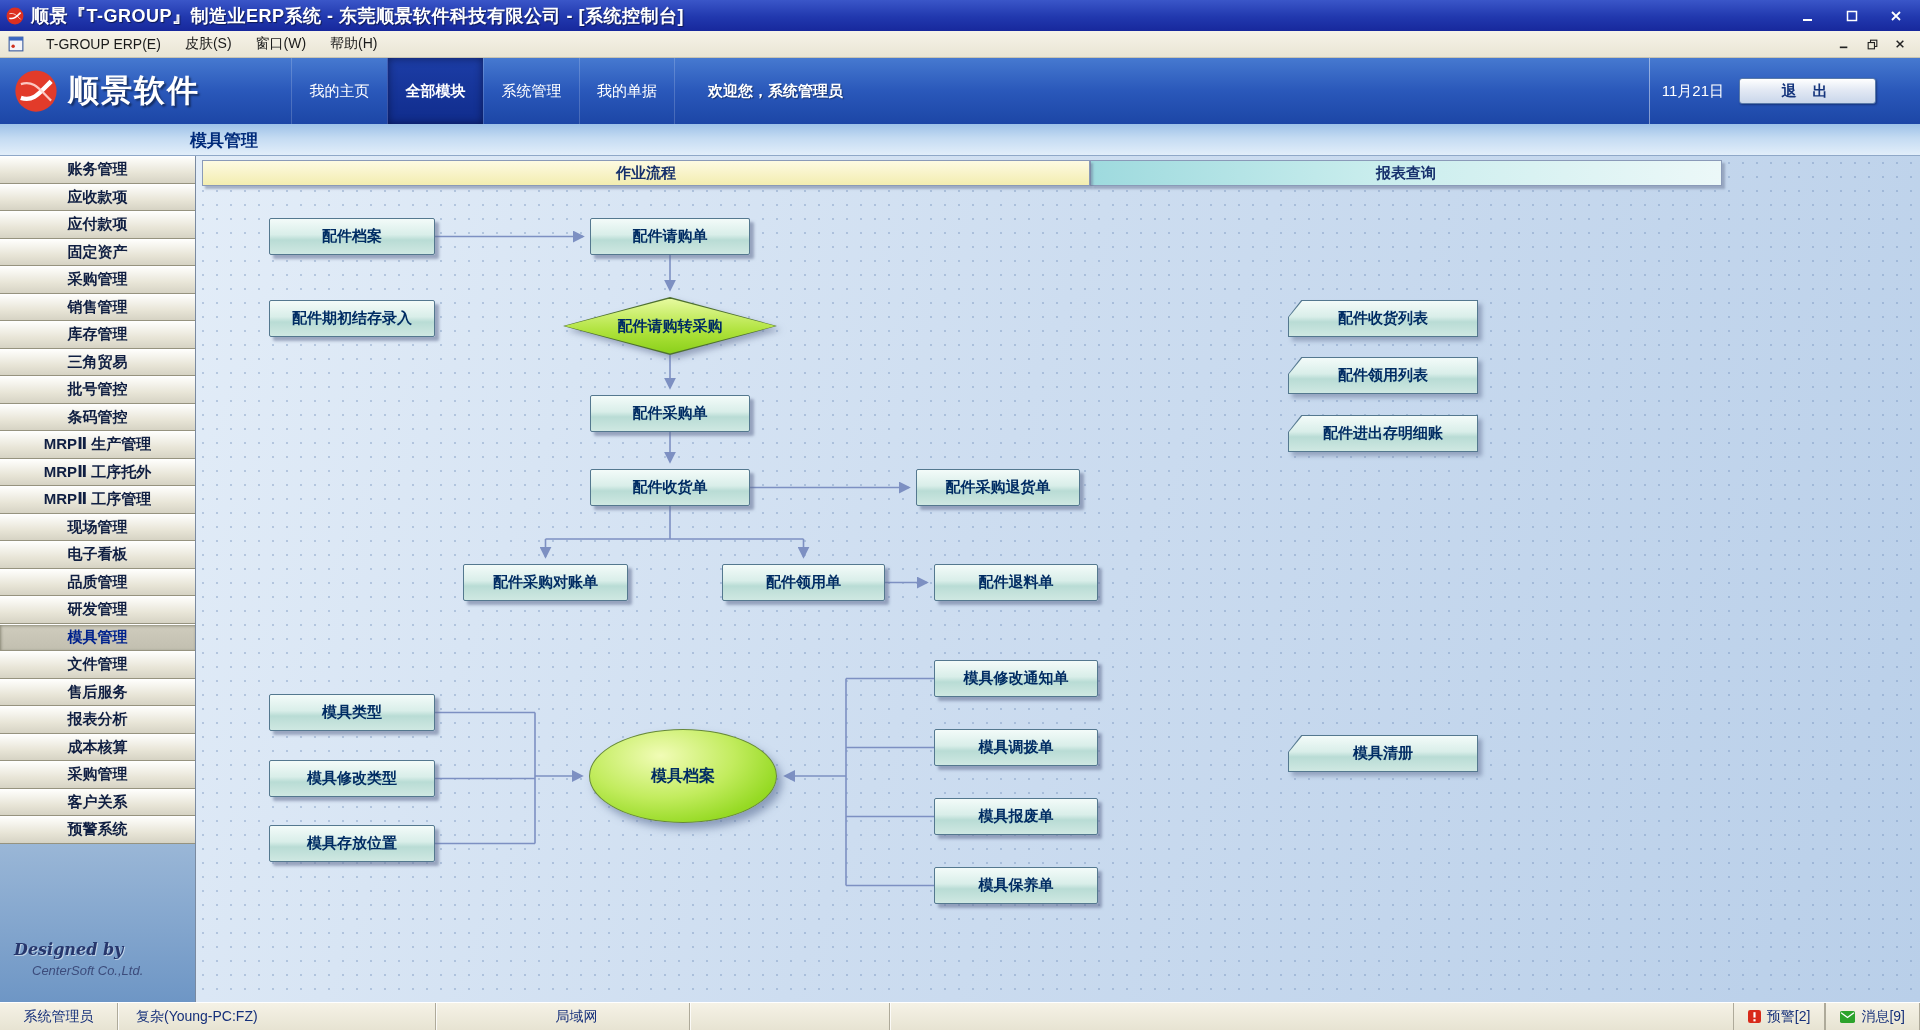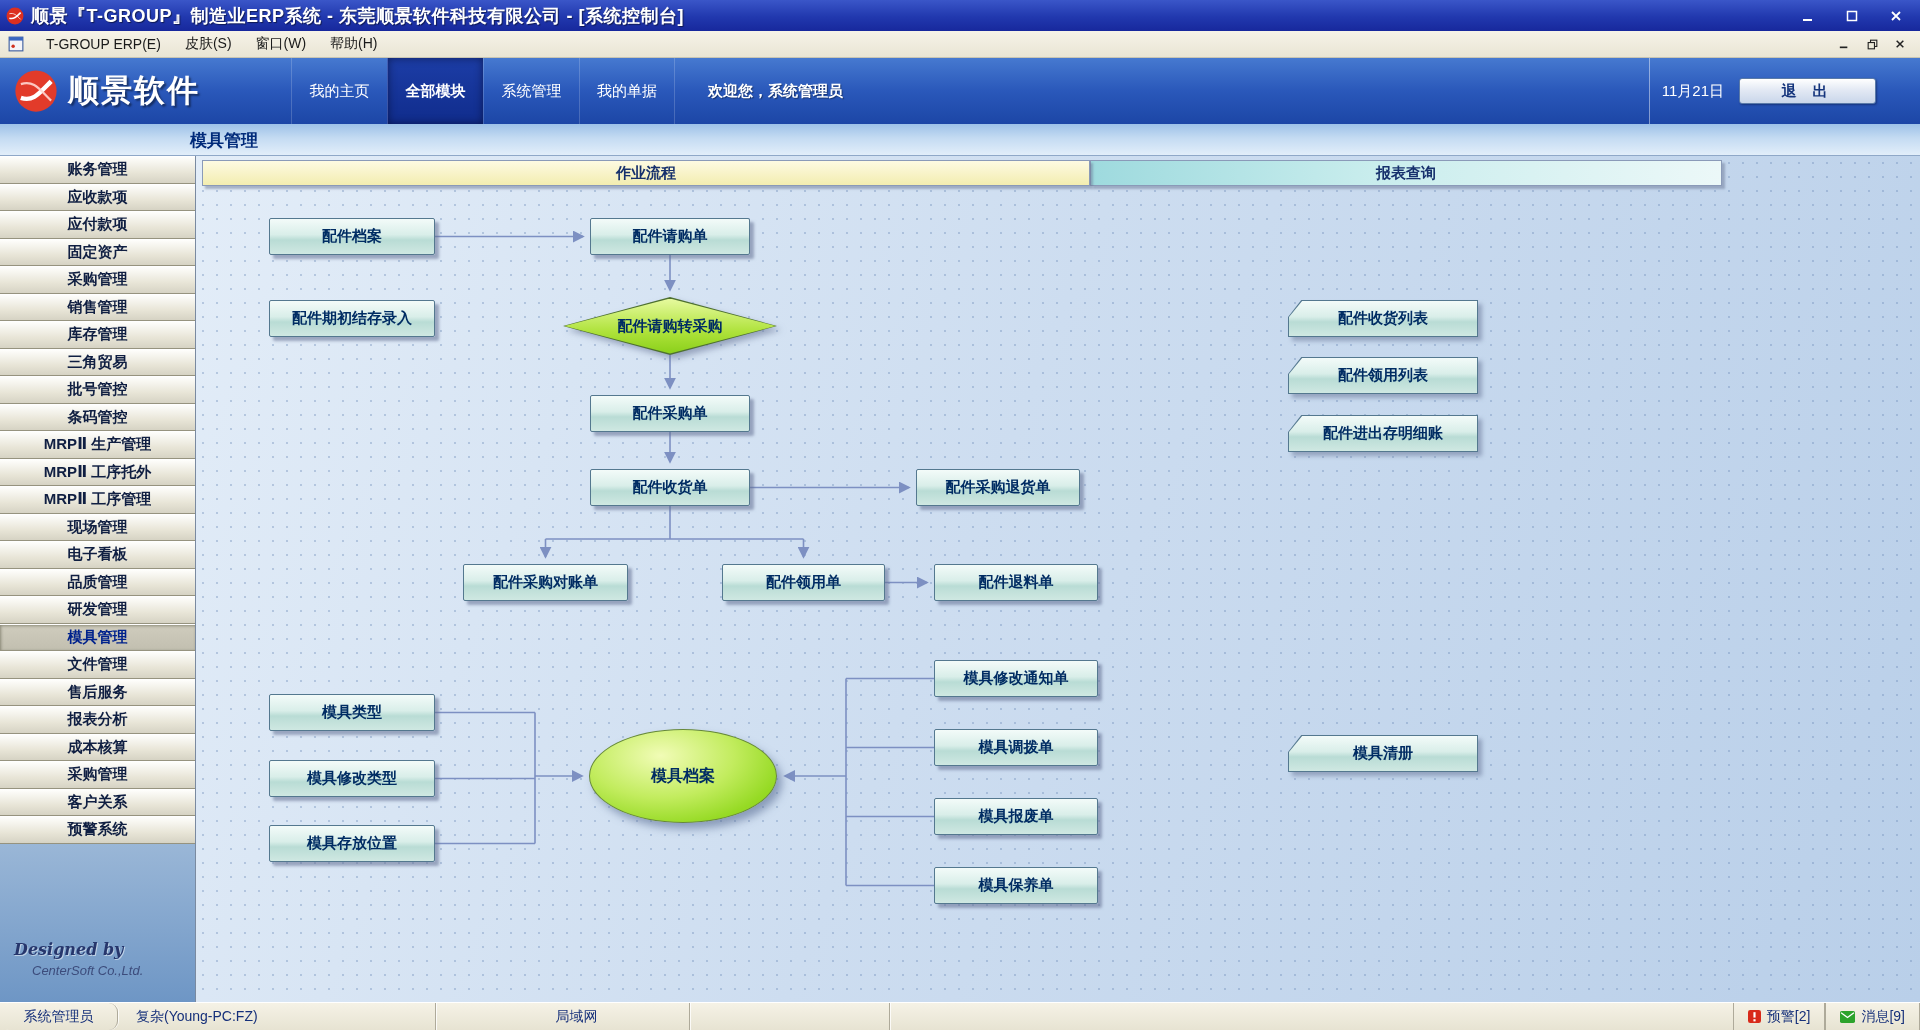--- a/index.html
+++ b/index.html
@@ -116,21 +116,21 @@
     box-shadow:5px 6px 8px rgba(80,100,140,.55); font-size:16px; }
 
   .node-label { position:relative; z-index:1; padding:0 4px; }
 
   
   .statusbar { position:absolute; left:0; top:1002px; width:100%; height:28px;
     background:linear-gradient(180deg,#f5f2e6 0%,#e7e3d2 100%); border-top:1px solid #ffffff;
     display:flex; align-items:stretch; font-size:14px; color:#16307a; }
   .sb-seg { display:flex; align-items:center; height:100%;
     border-right:1px solid #aeaa9a; box-shadow:1px 0 0 rgba(255,255,255,.8); }
-  .sb-user { width:118px; justify-content:center;border-radius:9px; }
+  .sb-user { width:118px; justify-content:center; }
   .sb-host { width:318px; padding-left:18px; }
   .sb-gap  { width:28px; border-right:none; box-shadow:none; }
   .sb-net  { width:226px; justify-content:center;font-family:Liberation Serif, serif; }
   .sb-blank{ width:200px; }
   .sb-flex { flex:1; border-right:none; box-shadow:none; }
   .sb-alerts, .sb-msgs { padding:0 14px; gap:6px; cursor:pointer;
     border-left:1px solid #aeaa9a; }
 </style>
 </head>
 <body>

